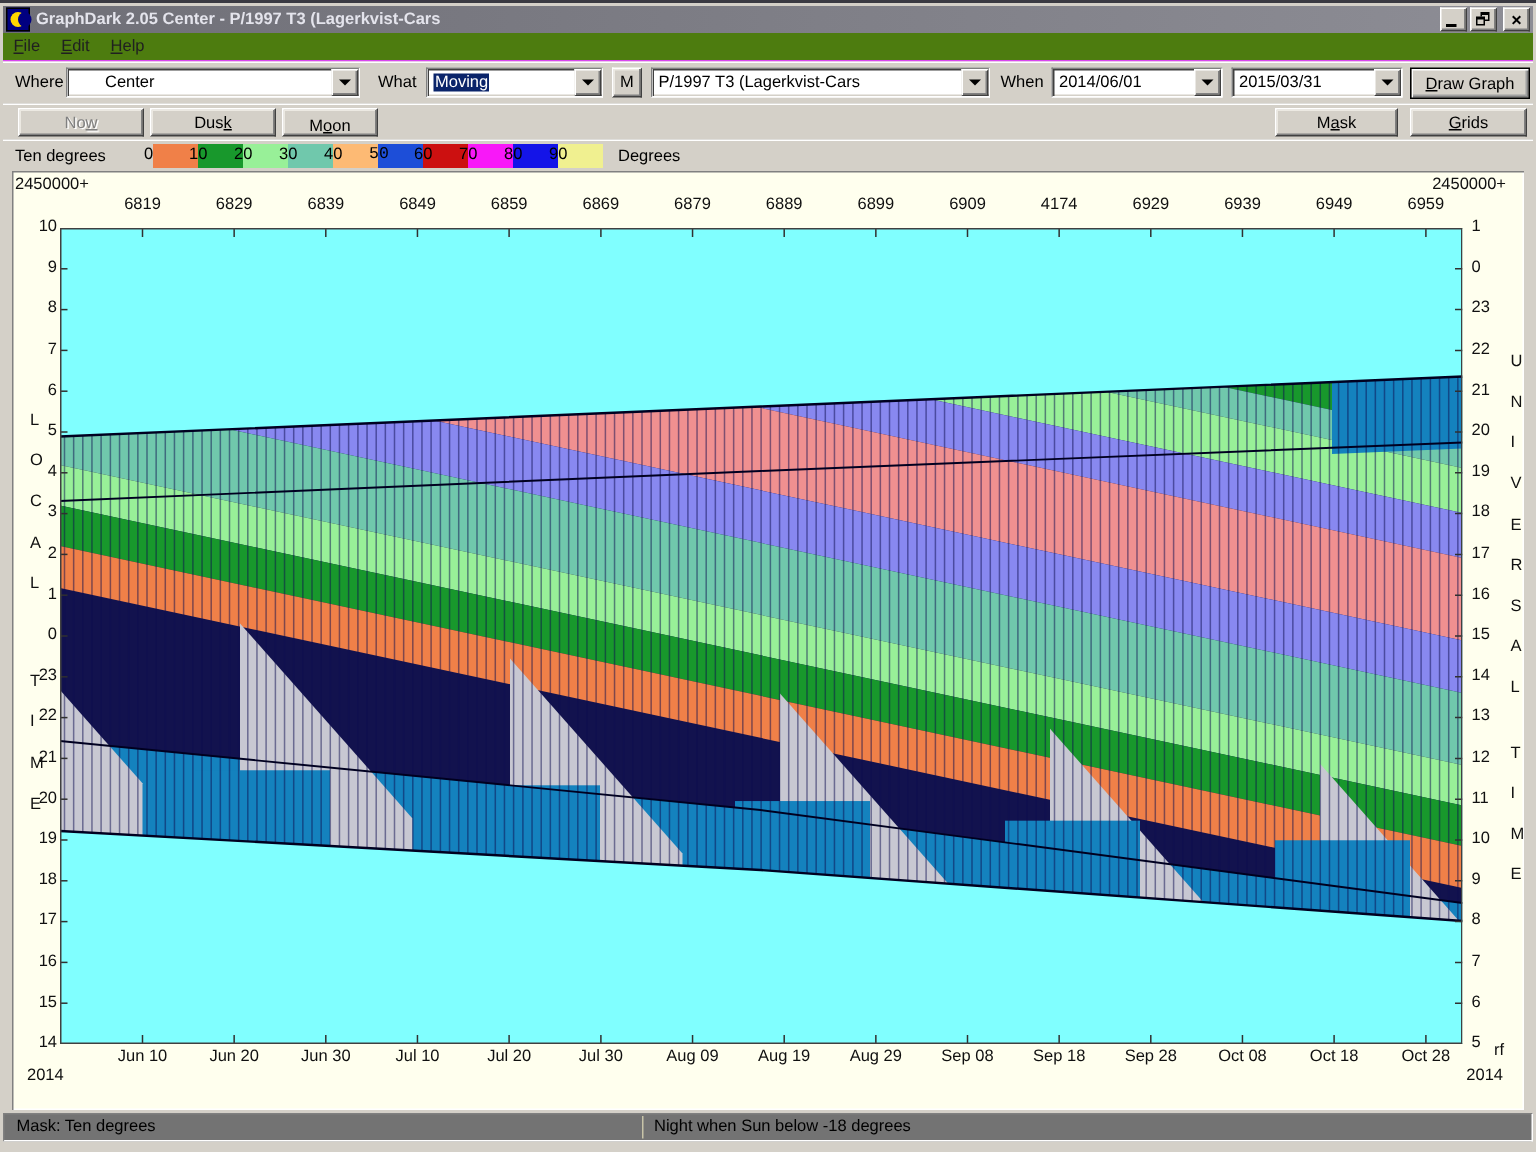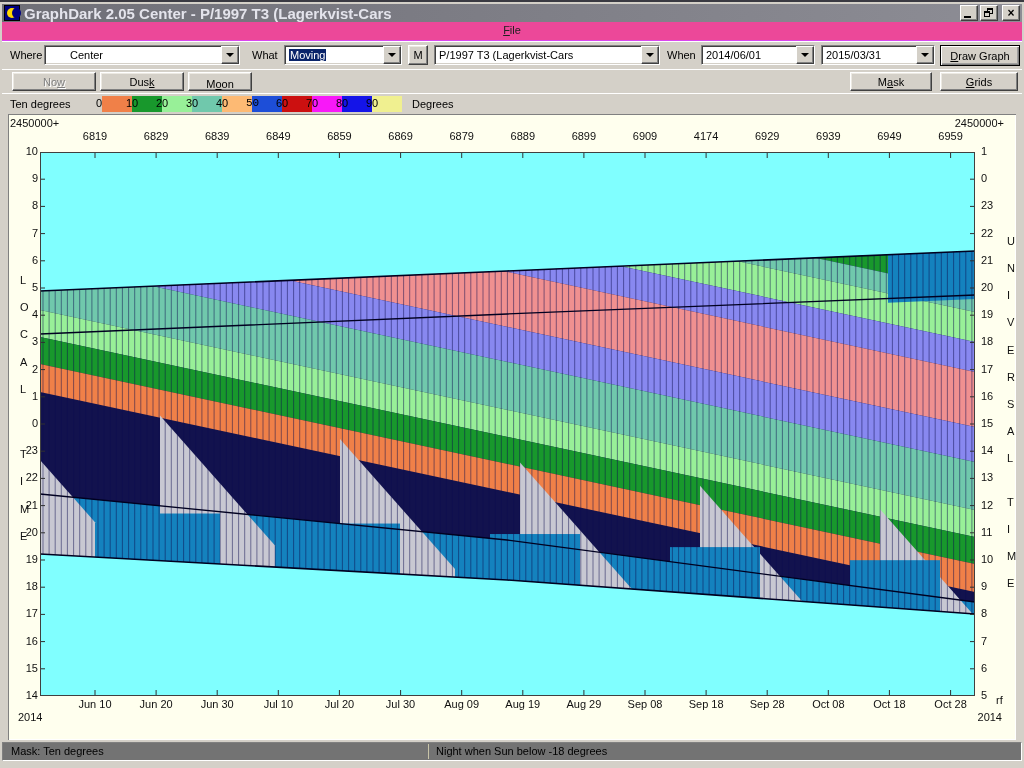--- a/index.html
+++ b/index.html
@@ -11,34 +11,34 @@
   }
   .screen{position:absolute;inset:0;border-top:2px solid #3a3a42;box-sizing:border-box;}
 
   
   .titlebar{position:absolute;left:2px;top:2px;right:2px;height:18px;
     background:linear-gradient(90deg,#6f6f77,#8d8d95);
     display:flex;align-items:center;padding:0 2px;box-sizing:border-box;}
   .app-icon{width:14px;height:14px;background:#000080;position:relative;margin-right:4px;flex:0 0 auto;border:1px solid #000;}
   .app-icon .moon{position:absolute;left:2px;top:2px;width:10px;height:10px;border-radius:50%;background:#FFD700;}
   .app-icon .moon-bite{position:absolute;left:7px;top:2px;width:9px;height:10px;border-radius:50%;background:#000080;}
-  .title-text{color:#E4E4EC;font-weight:bold;font-size:15px;white-space:nowrap;overflow:hidden;flex:1;}
+  .title-text{color:#E4E4EC;font-weight:bold;font-size:11px;white-space:nowrap;overflow:hidden;flex:1;}
   .win-btns{display:flex;gap:2px;}
   .win-btn{width:16px;height:14px;background:#D4D0C8;border:1px solid;
     border-color:#fff #404040 #404040 #fff;box-shadow:inset -1px -1px 0 #808080;
     display:flex;align-items:center;justify-content:center;position:relative;}
   .glyph-min{position:absolute;left:3px;bottom:2px;width:7px;height:2px;background:#000;}
   .glyph-restore{position:absolute;left:3px;top:2px;width:9px;height:9px;}
   .glyph-restore .r1{position:absolute;right:0;top:0;width:6px;height:6px;border:1px solid #000;border-top-width:2px;box-sizing:border-box;}
   .glyph-restore .r2{position:absolute;left:0;bottom:0;width:6px;height:6px;border:1px solid #000;border-top-width:2px;background:#D4D0C8;box-sizing:border-box;}
   .glyph-close{font-size:12px;font-weight:bold;line-height:10px;color:#000;}
 
   
-  .menubar{position:absolute;left:2px;top:20px;right:2px;height:18px;background:#ec4899;
-    display:flex;align-items:center;border-bottom:6px solid #d946ef;box-shadow:0 1px 0 #fff;flex-direction:column;}
+  .menubar{position:absolute;left:2px;top:20px;right:2px;height:18px;background:#4d7c0f;
+    display:flex;align-items:center;border-bottom:6px solid #d946ef;box-shadow:0 1px 0 #fff;}
   .menu-item{padding:2px 7px;color:#202020;}
   u{text-decoration:underline;}
 
   
   .toolbar1{position:absolute;left:2px;top:39px;right:2px;height:27px;background:#D4D0C8;
     border-top:1px solid #fff;border-bottom:1px solid #808080;}
   .toolbar2{position:absolute;left:2px;top:67px;right:2px;height:23px;background:#D4D0C8;
     border-top:1px solid #fff;border-bottom:1px solid #808080;}
   .tb-label{position:absolute;top:7px;}
   .combo{position:absolute;top:3px;height:20px;background:#fff;

